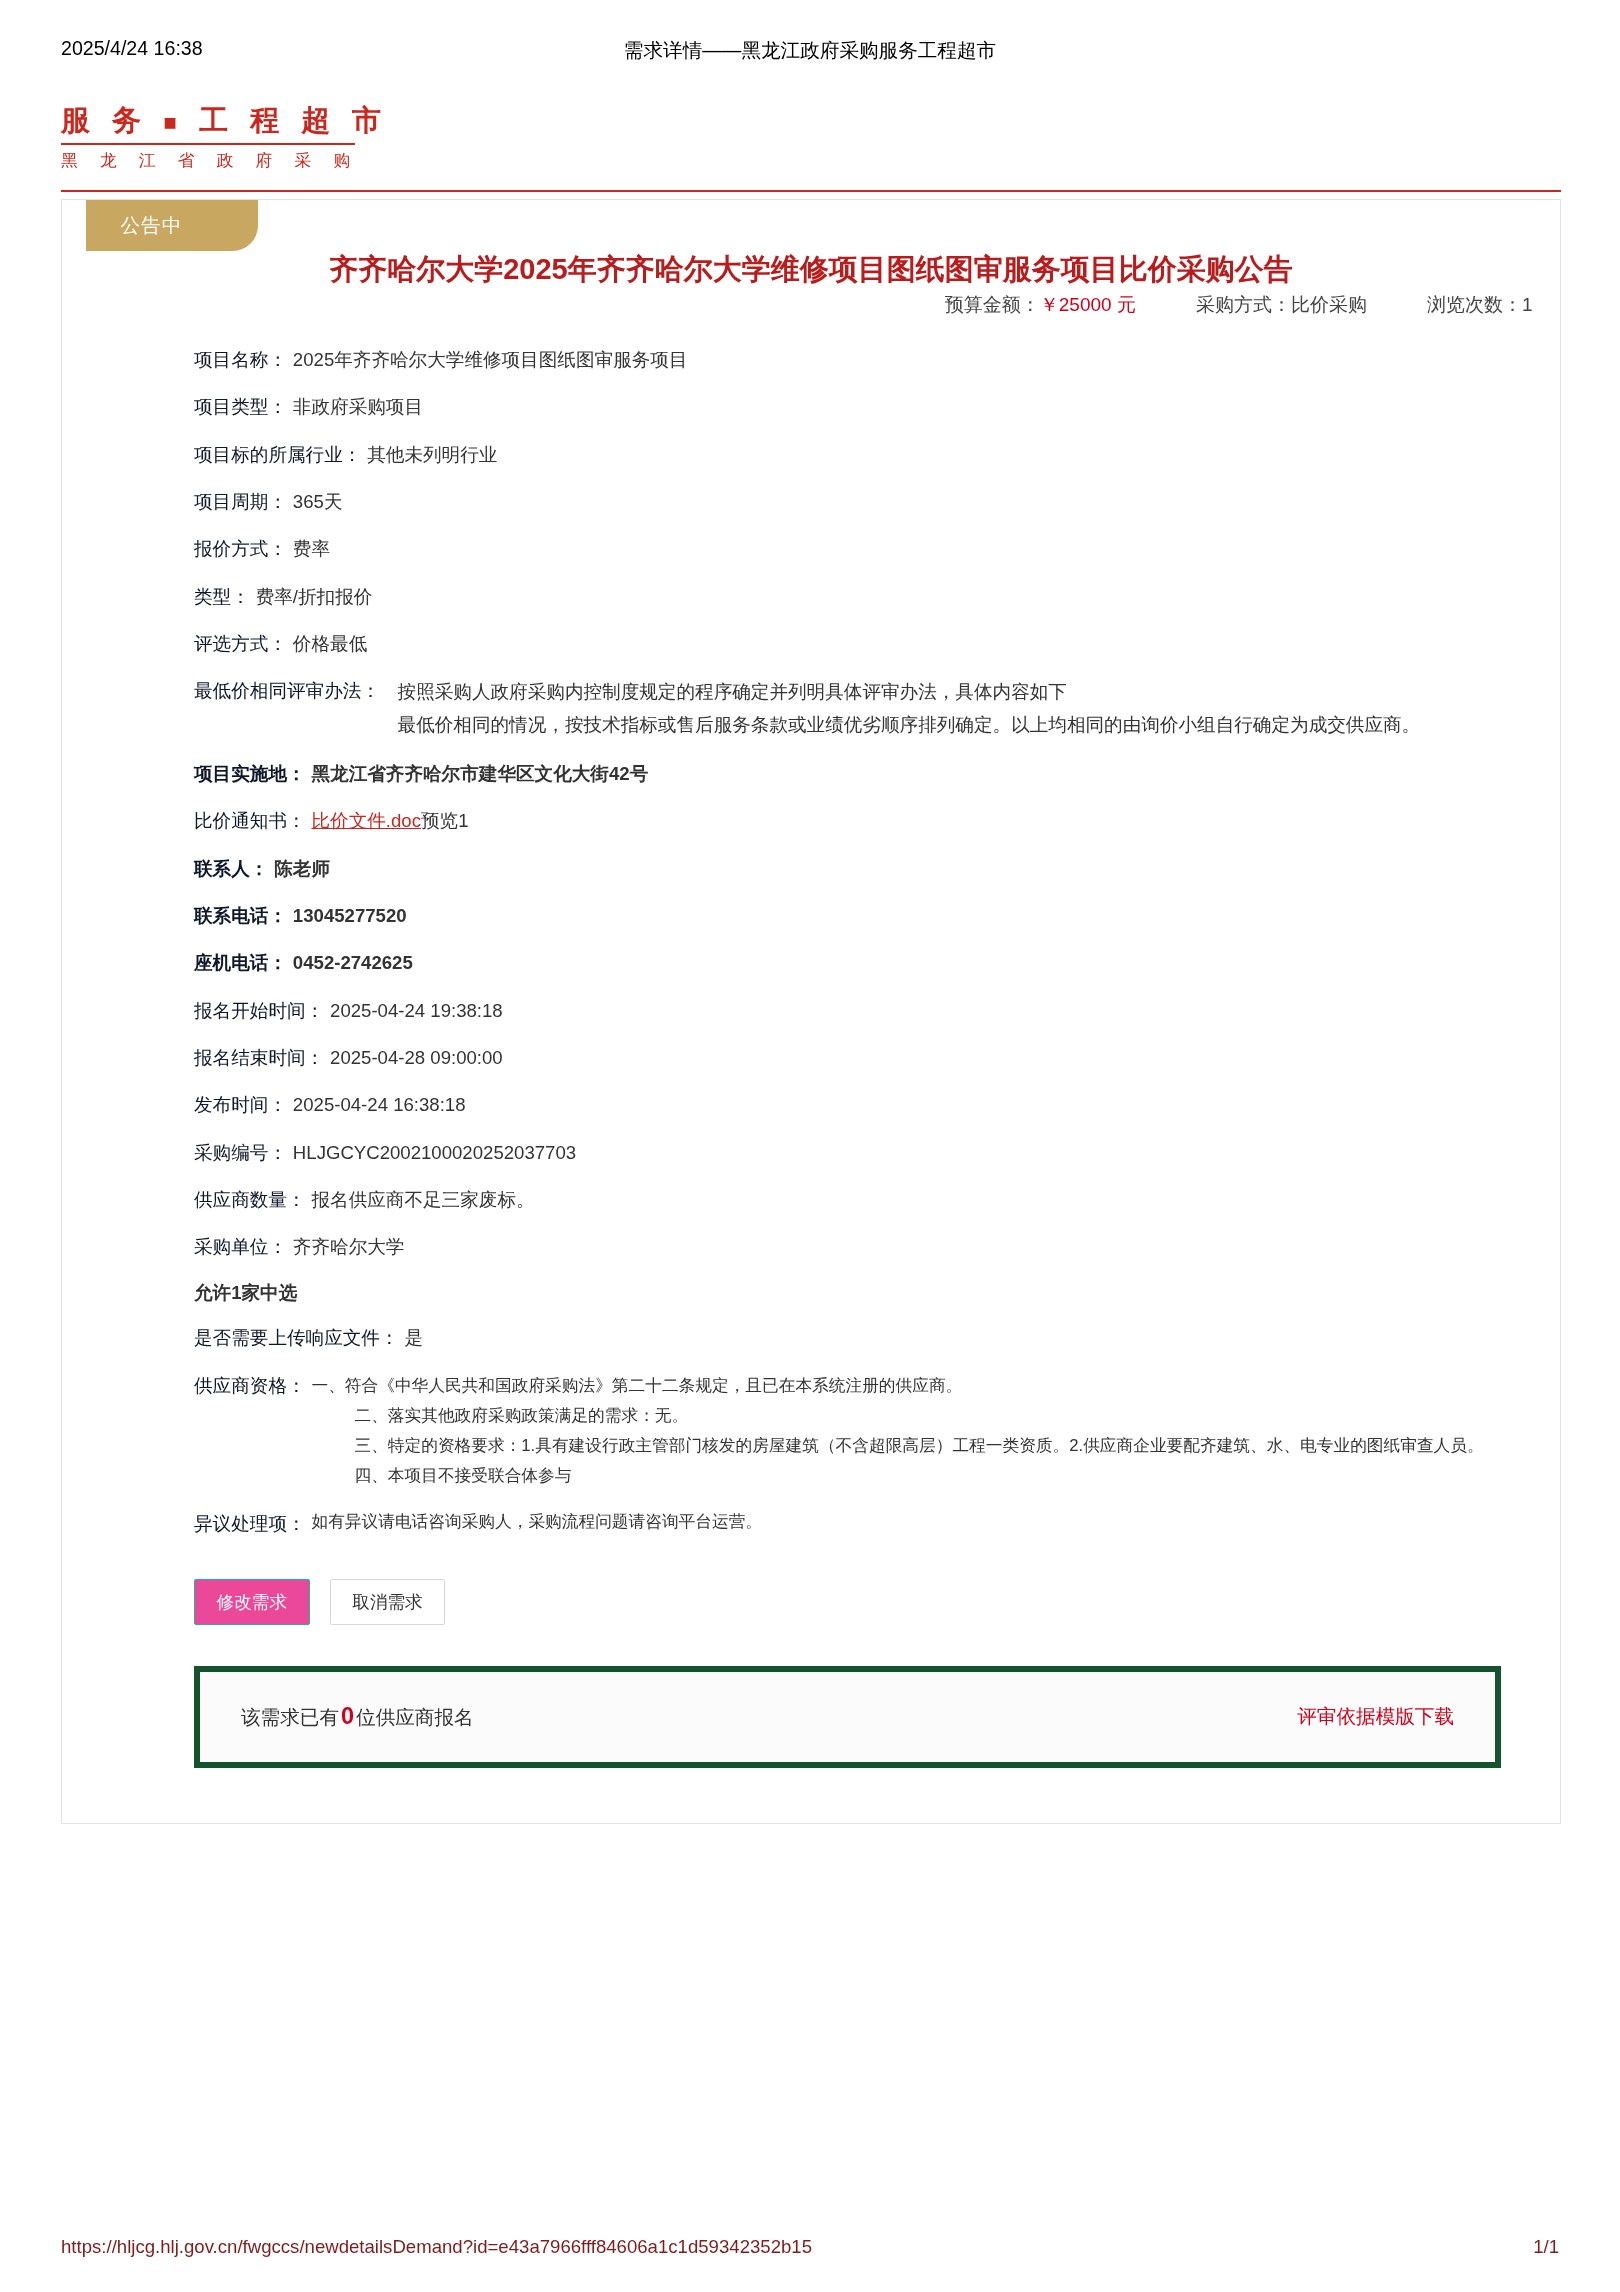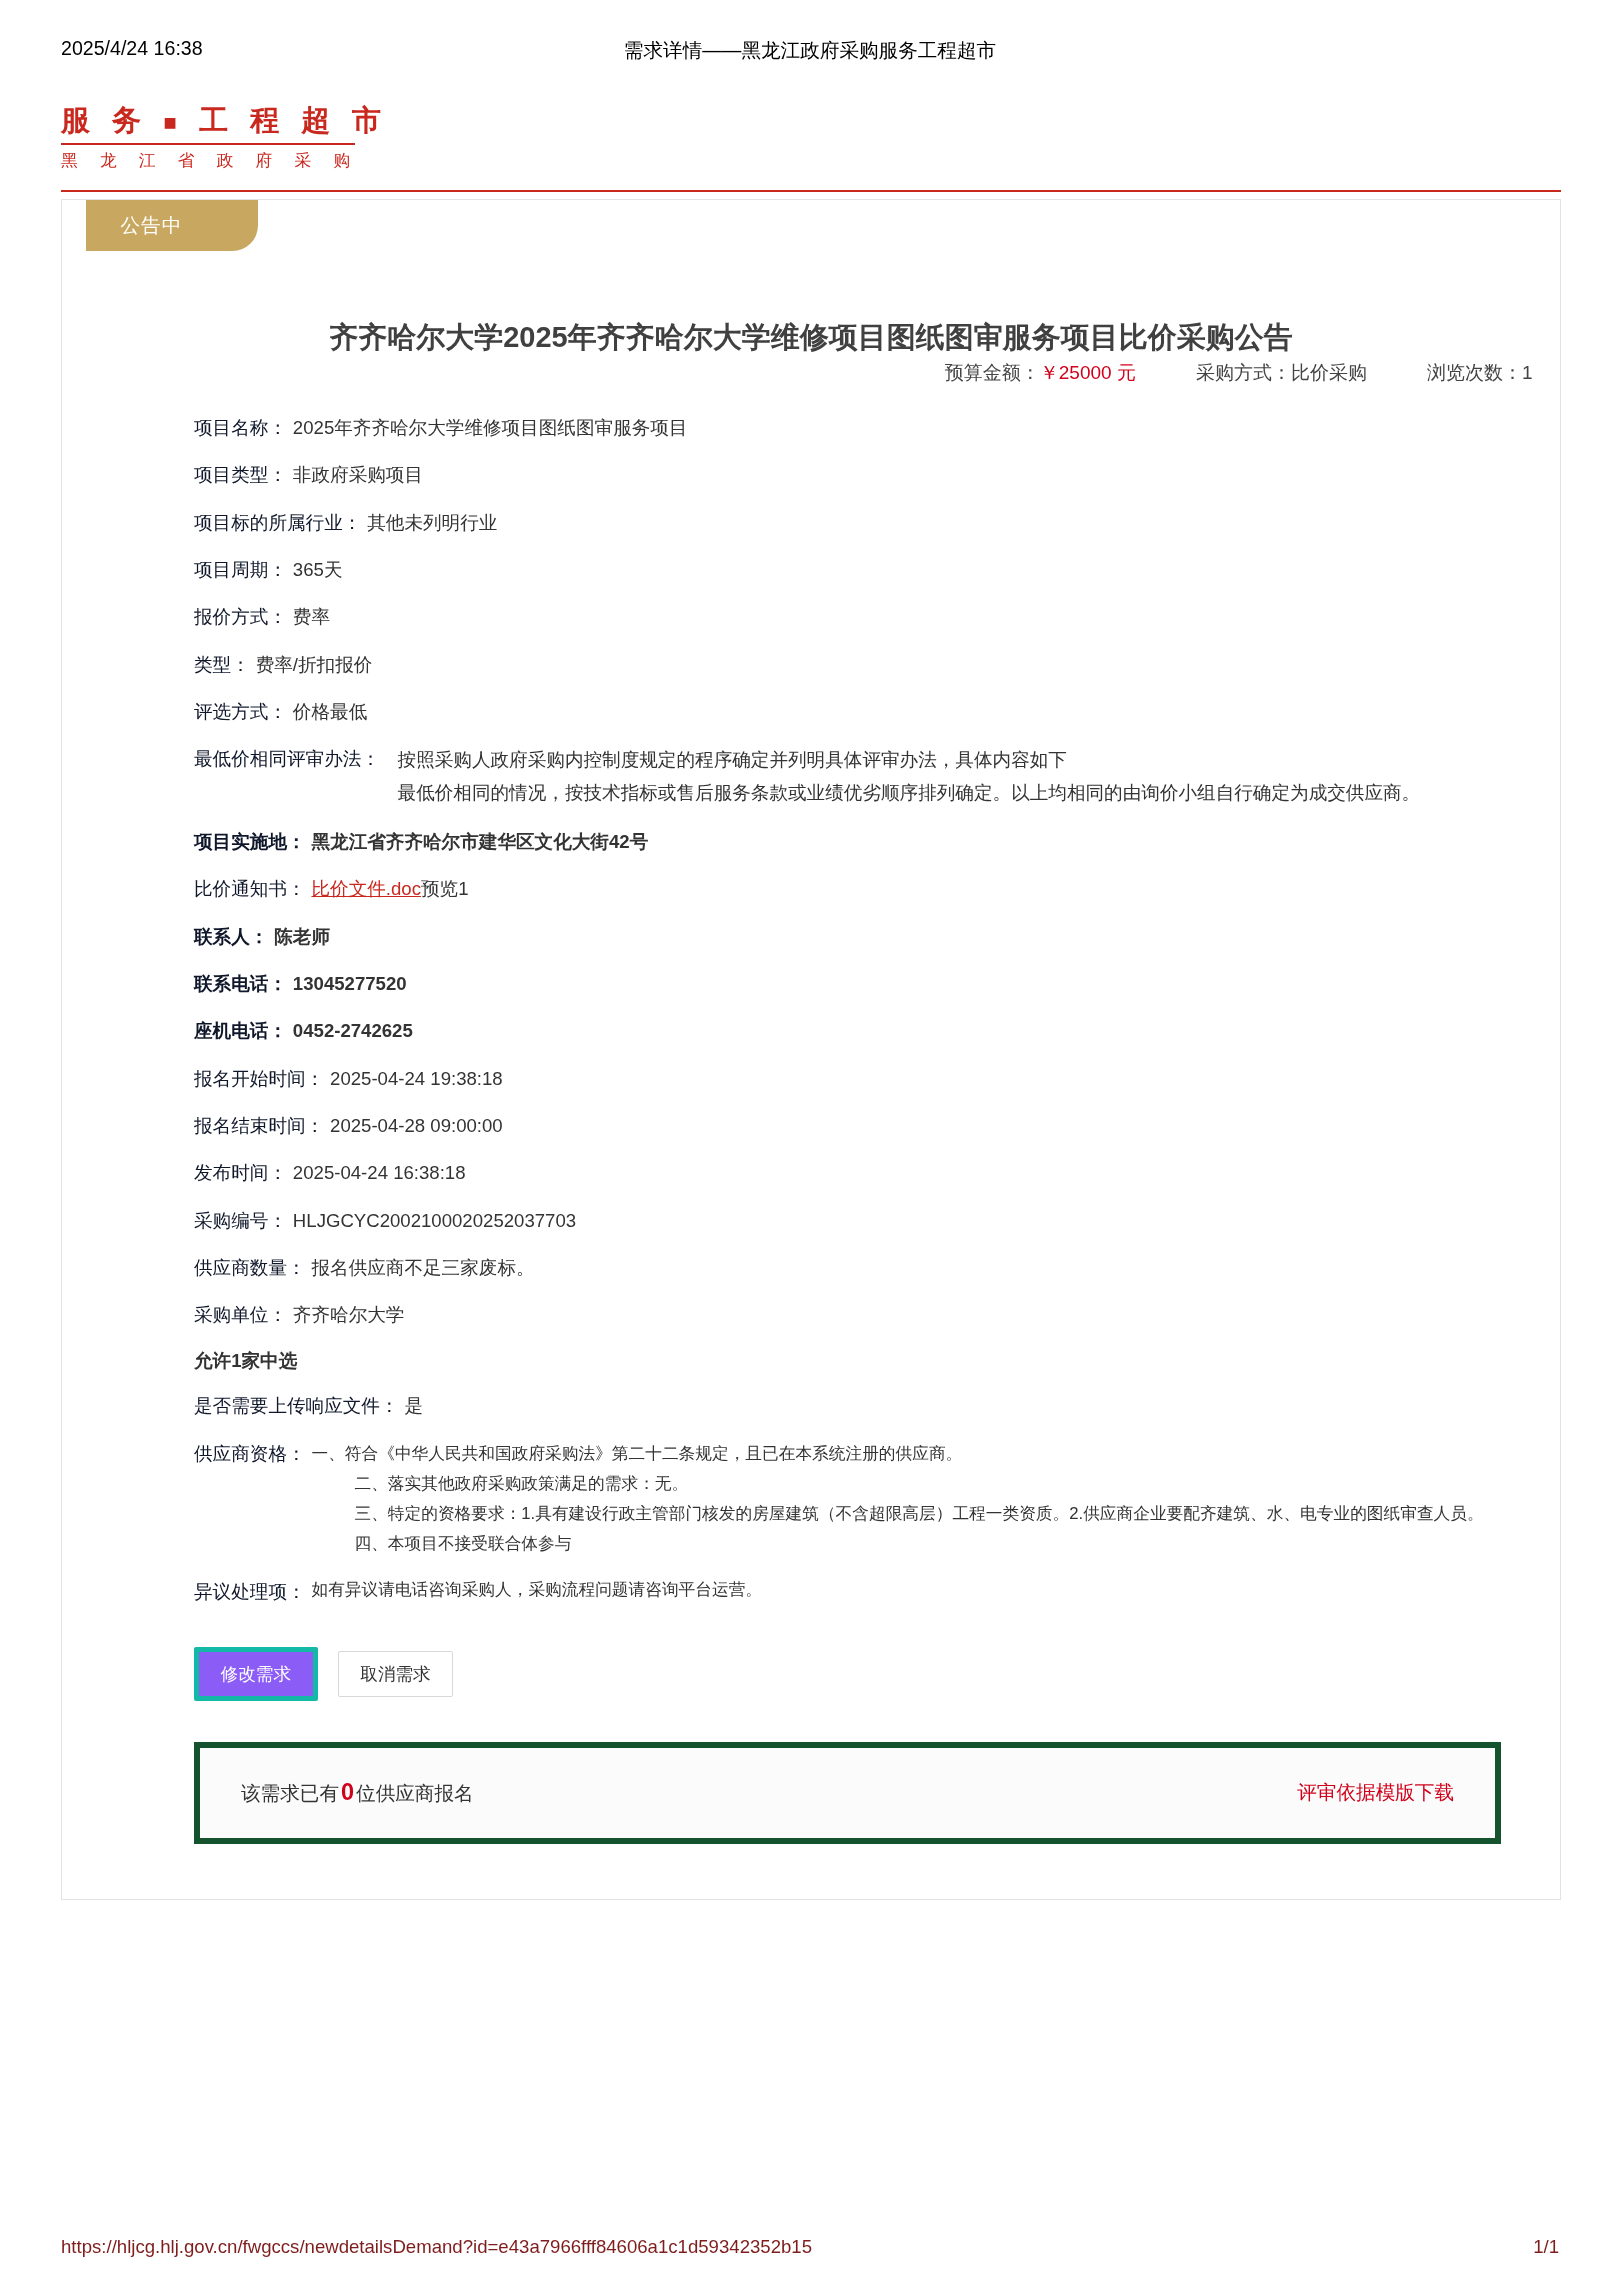--- a/index.html
+++ b/index.html
@@ -134,25 +134,25 @@
     color: #ffffff;
     font-size: 19.6px;
     line-height: 51px;
     padding-left: 35px;
     box-sizing: border-box;
     border-bottom-right-radius: 25.5px;
     letter-spacing: 1px;
   }
 
   .doc-title {
-    margin: 116px 98px 0 98px;
+    margin: 48px 98px 0 98px;
     text-align: center;
     font-size: 29px;
     font-weight: bold;
-    color: #404040;
+    color: #b91c1c;
     line-height: 1.5;
   }
 
   .meta-row {
     text-align: right;
     font-size: 19px;
     color: #444;
   }
   .meta-row .meta-item {
     display: inline-block;
@@ -221,23 +221,23 @@
   }
   .btn {
     display: inline-block;
     font-size: 17.6px;
     padding: 9.8px 21.6px;
     cursor: pointer;
     box-sizing: border-box;
     border-radius: 2px;
   }
   .btn-primary {
-    background: #8b5cf6;
+    background: #ec4899;
     color: #ffffff;
-    border: 5px solid #14b8a6;
+    border: 1px solid #14b8a6;
   }
   .btn-default {
     background: #ffffff;
     color: #333333;
     border: 1px solid #d8d8d8;
     margin-left: 15.7px;
   }
 
   
   .notice {

